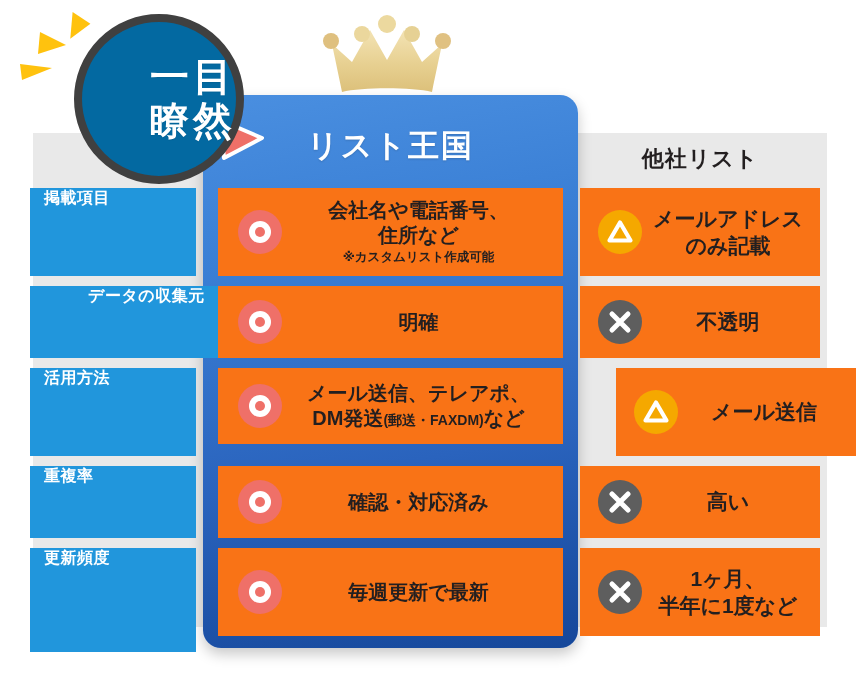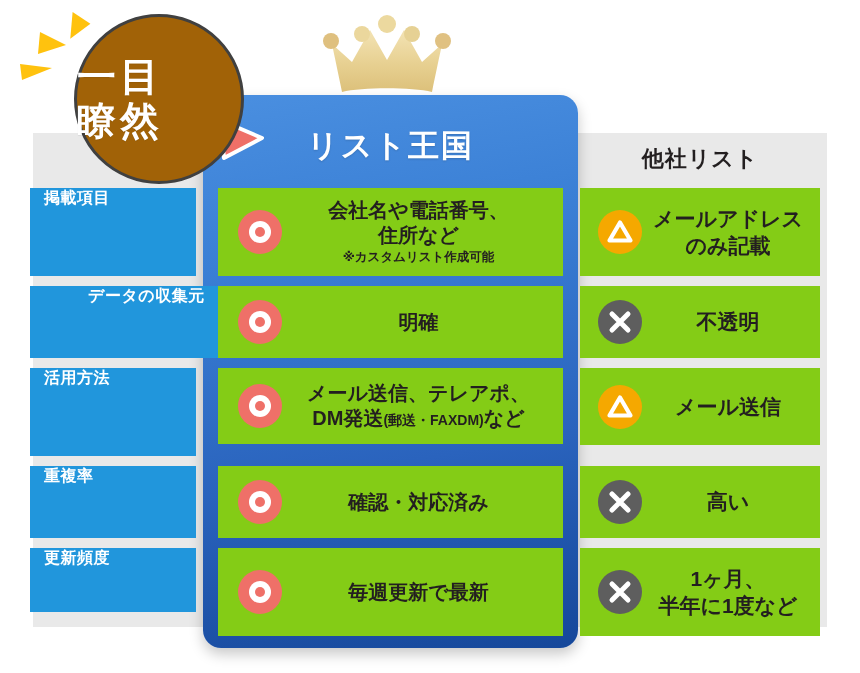--- a/index.html
+++ b/index.html
@@ -43,21 +43,21 @@
   }
   .panel-title{
     position:absolute;left:203px;top:118px;width:375px;height:56px;
     display:flex;align-items:center;justify-content:center;
     color:#ffffff;font-size:31px;font-weight:bold;letter-spacing:2px;
     text-shadow:0 1px 2px rgba(0,0,0,.15);
   }
 
   
   .card{
-    position:absolute;background:#84cc16;
+    position:absolute;background:#f97316;
     display:flex;align-items:center;
   }
   .card-main{left:218px;width:345px;}
   .card-other{left:580px;width:240px;}
 
   .card-main .txt{
     flex:1;text-align:center;color:#231f20;
     font-size:20px;font-weight:bold;line-height:1.25;
     padding-right:8px;
   }
@@ -86,24 +86,24 @@
   }
   .ico-tri{border-radius:50%;background:#f5a800;display:flex;align-items:center;justify-content:center;}
   .ico-x{border-radius:50%;background:#5e5e5e;display:flex;align-items:center;justify-content:center;}
 
   
   .crown{position:absolute;left:322px;top:14px;width:130px;height:80px;}
 
   
   .badge{
     position:absolute;left:74px;top:14px;width:170px;height:170px;
-    border-radius:50%;background:#a16207;
-    border:3px solid #404040;
+    border-radius:50%;background:#0369a1;
+    border:8px solid #404040;
     box-sizing:border-box;
-    display:flex;flex-direction:column;align-items:flex-start;justify-content:center;
+    display:flex;flex-direction:column;align-items:flex-end;justify-content:center;
     z-index:5;
   }
   .badge .line{
     color:#ffffff;font-size:39px;font-weight:bold;letter-spacing:4px;line-height:1.12;
     text-shadow:0 1px 1px rgba(0,0,0,.07);
   }
   .badge-tail{
     position:absolute;left:218px;top:118px;width:46px;height:46px;z-index:4;
   }
   .rays{position:absolute;left:18px;top:12px;width:110px;height:110px;z-index:4;}
@@ -187,21 +187,21 @@
       </div>
       <div class="txt"><span>不透明</span></div>
     </div>
     <div class="label-cell" style="top: 368px; height: 88px;">
       <span>活用方法</span>
     </div>
     <div class="card card-main" style="top: 368px; height: 76px;">
       <div class="ico ico-double"></div>
       <div class="txt"><span>メール送信、テレアポ、</span><br><span>DM発送<span class="sub">(郵送・FAXDM)</span>など</span></div>
     </div>
-    <div class="card card-other" style="top: 368px; height: 77px;">
+    <div class="card card-other" style="top: 368px; height: 88px; margin-left: 36px;">
       <div class="ico other ico-tri">
         <svg viewBox="0 0 44 44" width="44" height="44">
           <path d="M22 12.5 L32.5 30.5 L11.5 30.5 Z" fill="none" stroke="#ffffff" stroke-width="4.2" stroke-linejoin="round"></path>
         </svg>
       </div>
       <div class="txt"><span>メール送信</span></div>
     </div>
     <div class="label-cell" style="top: 466px; height: 72px;">
       <span>重複率</span>
     </div>
@@ -210,21 +210,21 @@
       <div class="txt"><span>確認・対応済み</span></div>
     </div>
     <div class="card card-other" style="top: 466px; height: 72px;">
       <div class="ico other ico-x">
         <svg viewBox="0 0 44 44" width="44" height="44">
           <path d="M14 14 L30 30 M30 14 L14 30" stroke="#ffffff" stroke-width="5" stroke-linecap="round"></path>
         </svg>
       </div>
       <div class="txt"><span>高い</span></div>
     </div>
-    <div class="label-cell" style="top: 548px; height: 64px;">
+    <div class="label-cell" style="top: 548px; height: 104px;">
       <span>更新頻度</span>
     </div>
     <div class="card card-main" style="top: 548px; height: 88px;">
       <div class="ico ico-double"></div>
       <div class="txt"><span>毎週更新で最新</span></div>
     </div>
     <div class="card card-other" style="top: 548px; height: 88px;">
       <div class="ico other ico-x">
         <svg viewBox="0 0 44 44" width="44" height="44">
           <path d="M14 14 L30 30 M30 14 L14 30" stroke="#ffffff" stroke-width="5" stroke-linecap="round"></path>

